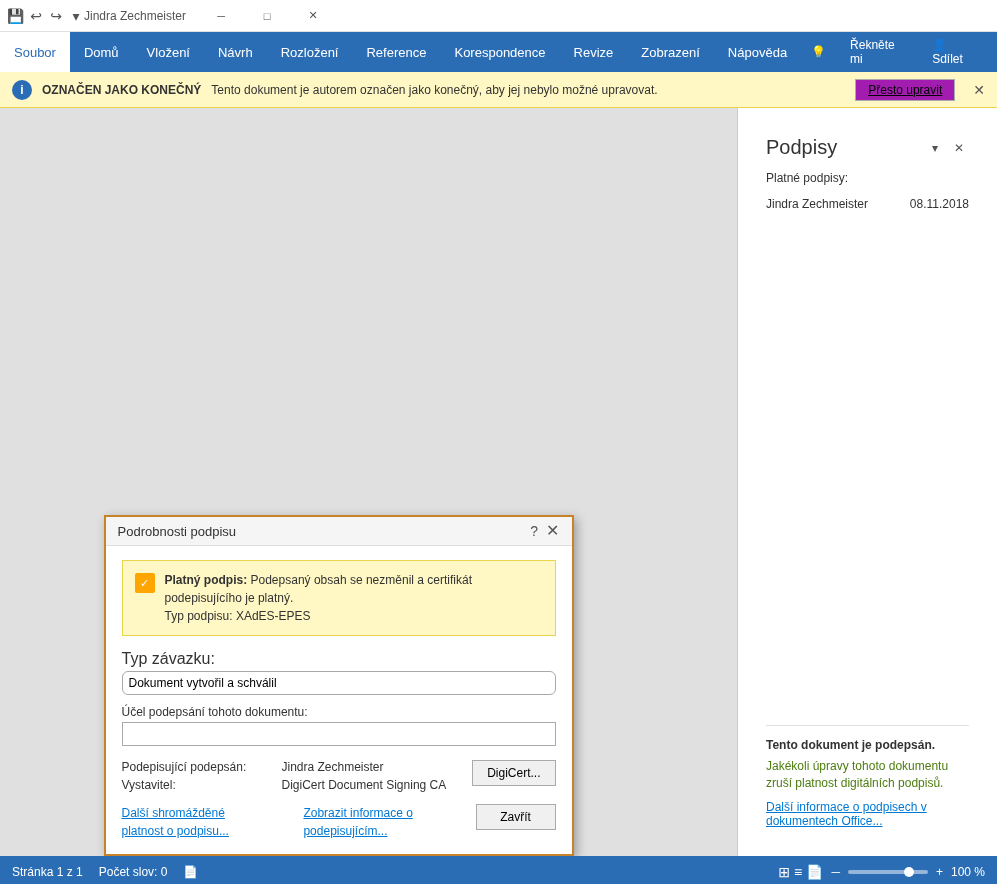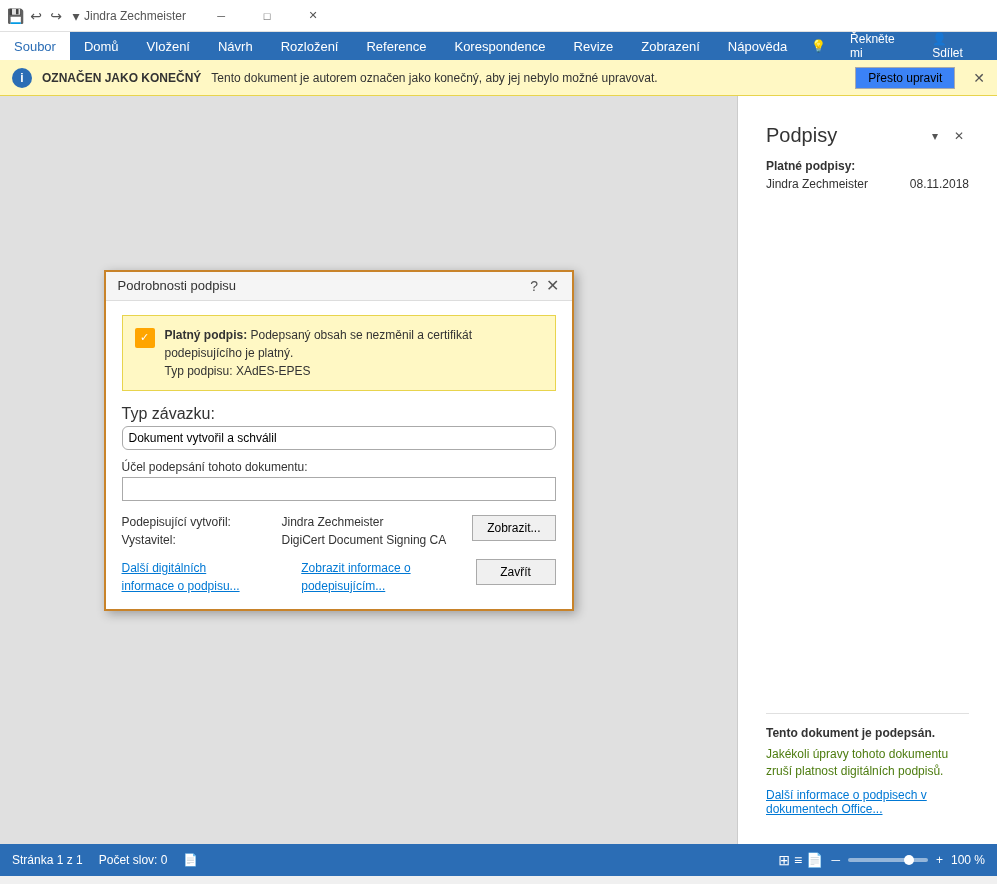--- a/index.html
+++ b/index.html
@@ -15,21 +15,21 @@
       border-bottom: 1px solid #e0e0e0;
     }
     .title-bar-icons { display: flex; gap: 4px; align-items: center; }
     .title-bar-icon { width: 16px; height: 16px; display: flex; align-items: center; justify-content: center; font-size: 14px; color: #555; cursor: pointer; }
     .title-bar-title { flex: 1; text-align: center; font-size: 12px; color: #333; }
     .title-bar-controls { display: flex; gap: 0; }
     .title-bar-btn { width: 46px; height: 32px; display: flex; align-items: center; justify-content: center; font-size: 11px; cursor: pointer; color: #555; }
 
     
     .ribbon {
-      height: 28px;
+      height: 40px;
       background: #2b6db5;
       display: flex;
       align-items: stretch;
     }
     .ribbon-tab {
       padding: 0 14px;
       display: flex;
       align-items: center;
       font-size: 13px;
       color: white;
@@ -56,25 +56,26 @@
       background: #2b6db5; 
       border-radius: 50%; 
       display: flex; align-items: center; justify-content: center; 
       color: white; font-weight: bold; font-size: 12px;
       flex-shrink: 0;
     }
     .info-bar-title { font-weight: bold; font-size: 12px; color: #333; white-space: nowrap; }
     .info-bar-text { flex: 1; font-size: 12px; color: #333; }
     .info-bar-btn {
       padding: 3px 12px;
-      background: #3b82f6;
+      background: #a21caf;
       border: 1px solid #aaa;
       font-size: 12px;
       cursor: pointer;
       white-space: nowrap;
+      text-decoration: underline;
     }
     .info-bar-close { margin-left: 8px; cursor: pointer; font-size: 14px; color: #555; }
 
     
     .main-area {
       display: flex;
       height: calc(884px - 32px - 40px - 36px - 28px);
       background: #e8e8e8;
     }
 
@@ -97,21 +98,21 @@
     }
     .sidebar-header {
       display: flex;
       align-items: center;
       justify-content: space-between;
       margin-bottom: 12px;
     }
     .sidebar-title { font-size: 20px; font-weight: 300; color: #333; }
     .sidebar-controls { display: flex; gap: 4px; }
     .sidebar-ctrl-btn { width: 20px; height: 20px; display: flex; align-items: center; justify-content: center; cursor: pointer; color: #555; font-size: 12px; }
-    .sidebar-section-title { font-weight: bold; font-size: 12px; color: #333; }
+    .sidebar-section-title { font-weight: normal; font-size: 12px; color: #333; margin-bottom: 8px; }
     .signature-item {
       display: flex;
       justify-content: space-between;
       align-items: center;
       padding: 4px 0;
       font-size: 12px;
       color: #333;
     }
     .signature-name { font-weight: normal; }
     .signature-date { color: #333; }
@@ -139,21 +140,21 @@
     }
     .status-bar-right { margin-left: auto; display: flex; align-items: center; gap: 8px; }
     .zoom-slider { width: 80px; height: 4px; background: rgba(255,255,255,0.5); border-radius: 2px; position: relative; cursor: pointer; }
     .zoom-thumb { width: 10px; height: 10px; background: white; border-radius: 50%; position: absolute; top: -3px; left: 70%; }
 
     
     .modal-overlay {
       position: absolute;
       top: 0; left: 0; right: 0; bottom: 0;
       display: flex;
-      align-items: center;
+      align-items: flex-end;
       justify-content: center;
     }
     .modal {
       background: white;
       border: 2px solid #c8832a;
       box-shadow: 3px 3px 10px rgba(0,0,0,0.3);
       width: 470px;
       font-size: 12px;
     }
     .modal-header {
@@ -341,36 +342,36 @@
           <div style="font-size:16px;color:#333;margin-bottom:3px;">Typ závazku:</div>
           <input class="form-input" type="text" readonly="" style="margin-bottom: 10px; border-radius: 6px;" value="Dokument vytvořil a schválil">
 
           
           <div style="font-size:12px;color:#333;margin-bottom:3px;">Účel podepsání tohoto dokumentu:</div>
           <input class="form-input" type="text" readonly="" style="margin-bottom: 14px;">
 
           
           <div class="info-section">
             <div class="modal-info-row">
-              <span class="modal-info-label">Podepisující vytvořil:</span>
+              <span class="modal-info-label">Podepisující podepsán:</span>
               <span class="modal-info-value">Jindra Zechmeister</span>
             </div>
             <div class="modal-info-row">
               <span class="modal-info-label">Vystavitel:</span>
               <span class="modal-info-value">DigiCert Document Signing CA</span>
             </div>
             <div class="buttons-col">
-              <button class="modal-btn modal-btn-primary">Zobrazit...</button>
+              <button class="modal-btn modal-btn-primary">DigiCert...</button>
             </div>
           </div>
 
           
           <div class="modal-links-row">
             <div style="display:flex;flex-direction:column;gap:2px;">
-              <a class="modal-link">Další digitálních informace o podpisu...</a>
+              <a class="modal-link">Další shromážděné platnost o podpisu...</a>
             </div>
             <div style="display:flex;flex-direction:column;gap:2px;">
               <a class="modal-link">Zobrazit informace o podepisujícím...</a>
             </div>
             <div style="margin-left:auto;">
               <button class="modal-btn">Zavřít</button>
             </div>
           </div>
 
         </div>

